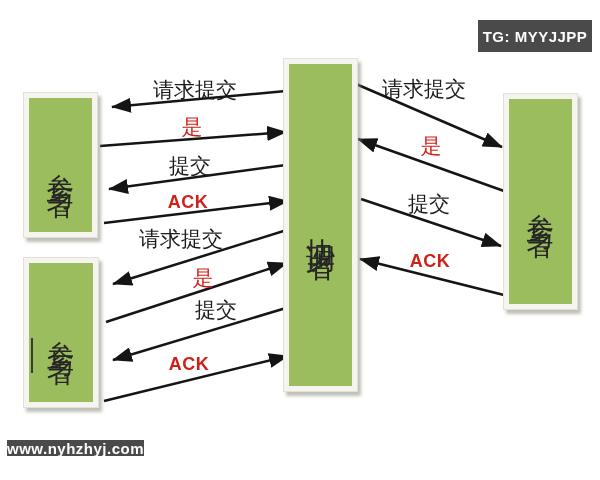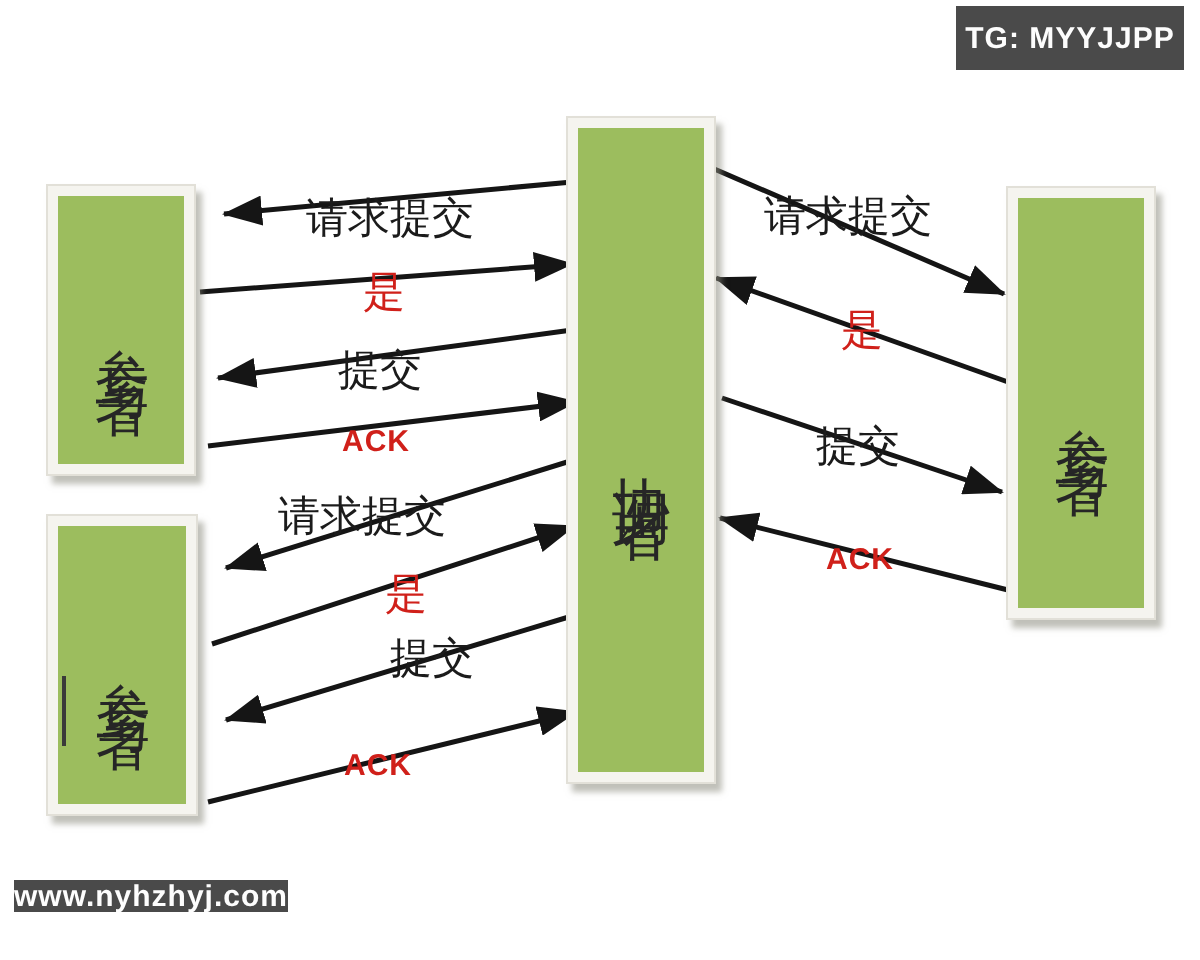--- a/index.html
+++ b/index.html
@@ -22,24 +22,24 @@
     writing-mode:vertical-rl; text-orientation:upright;
     color:#262626; line-height:1;
   }
   .participant-text { font-size:27px; letter-spacing:9px; }
   .coordinator-text { font-size:29px; letter-spacing:7px; }
   .top-align { align-items:center; justify-content:flex-start; padding-top:8px; box-sizing:border-box; }
 
   
   .msg {
     position:absolute; transform:translate(-50%,-50%);
-    white-space:nowrap; color:#1b1b1b; font-size:21px;margin-top:19px;
+    white-space:nowrap; color:#1b1b1b; font-size:21px;
   }
   .msg.red { color:#d0201a; }
-  .msg.ack { font-weight:bold; font-size:15px; letter-spacing:0.5px;
+  .msg.ack { font-weight:bold; font-size:18px; letter-spacing:0.5px;
              font-family:"Liberation Sans","DejaVu Sans",sans-serif; }
 
   
   #arrows { position:absolute; left:0; top:0; pointer-events:none; }
 
   
   .gray-badge {
     position:absolute; background:#4a4a4a; color:#fdfdfd;
     display:flex; align-items:center; justify-content:center;
     font-weight:bold; font-size:15px; letter-spacing:0.5px;
@@ -107,20 +107,20 @@
   <span class="msg" style="left:181px; top:239px">请求提交</span>
   <span class="msg red" style="left:203px; top:278px">是</span>
   <span class="msg" style="left:216px; top:310px">提交</span>
   <span class="msg red ack" style="left:189px; top:364px">ACK</span>
 
   <span class="msg" style="left:424px; top:89px">请求提交</span>
   <span class="msg red" style="left:431px; top:146px">是</span>
   <span class="msg" style="left:429px; top:204px">提交</span>
   <span class="msg red ack" style="left:430px; top:261px">ACK</span>
 
-  <div class="gray-badge" style="left:478px; top:3px; width:114px; height:32px">
+  <div class="gray-badge" style="left:478px; top:20px; width:114px; height:32px">
     <span>TG: MYYJJPP</span>
   </div>
   <div class="gray-badge" style="left:7px; top:440px; width:137px; height:16px">
     <span>www.nyhzhyj.com</span>
   </div>
 
 </div>
 
 </body></html>

